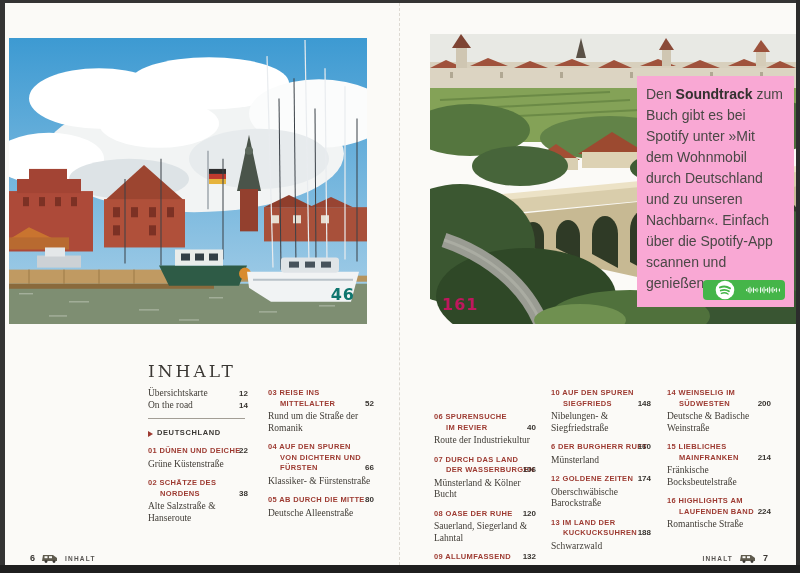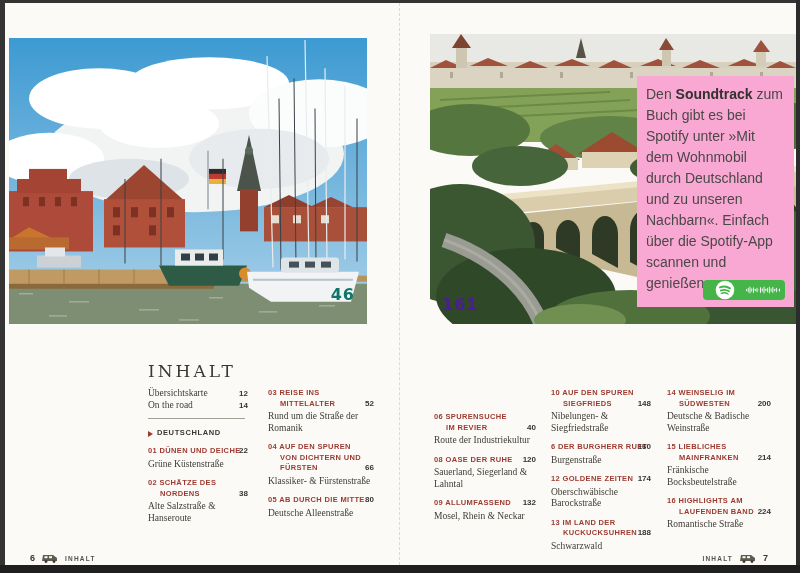--- a/index.html
+++ b/index.html
@@ -15,21 +15,21 @@
           border-left:1px dashed #ddd9d2;z-index:1;}
 
   
   .photo{position:absolute;overflow:hidden;z-index:2;}
   .photo svg{display:block;width:100%;height:100%;}
   .photo-left{left:9px;top:38px;width:358px;height:286px;}
   .photo-right{left:430px;top:34px;width:367px;height:290px;}
   .photo-num{position:absolute;font-weight:bold;font-size:16px;letter-spacing:1px;
              font-family:"DejaVu Sans",sans-serif;z-index:5;}
   .photo-num.light{right:12px;bottom:20px;color:#0f766e;}
-  .photo-num.dark{left:12px;bottom:10px;color:#4c1d95;}
+  .photo-num.dark{left:12px;bottom:10px;color:#be185d;}
 
   
   .soundtrack{position:absolute;right:3px;bottom:17px;width:157px;background:#f9a8d4;
               padding:8px 9px 7px 9px;box-sizing:border-box;z-index:6;color:#4a4846;
               font-size:14px;line-height:1.5;}
   .soundtrack b{color:#33312f;}
   .spotify-row{display:flex;justify-content:flex-end;margin-top:-14px;}
   .spotify-badge{width:82px;height:20px;background:#45b549;border-radius:4px;
                  display:flex;align-items:center;padding:0 5px;box-sizing:border-box;gap:4px;}
   .spotify-badge svg{display:block;}
@@ -383,20 +383,27 @@
   <div class="toc-col c3">
       <div class="chapters">
         <div class="chapter">
           <div class="ch-line"><span>06 SPURENSUCHE</span></div>
           <div class="ch-line indent"><span>IM REVIER</span><span class="ch-page">40</span></div>
           <div class="ch-sub">
             <div>Route der Industriekultur</div>
           </div>
         </div>
         <div class="chapter">
+          <div class="ch-line"><span>07 DURCH DAS LAND</span></div>
+          <div class="ch-line indent"><span>DER WASSERBURGEN</span><span class="ch-page">106</span></div>
+          <div class="ch-sub">
+            <div>Münsterland &amp; Kölner Bucht</div>
+          </div>
+        </div>
+        <div class="chapter">
           <div class="ch-line"><span>08 OASE DER RUHE</span><span class="ch-page">120</span></div>
           <div class="ch-sub">
             <div>Sauerland, Siegerland &amp;</div>
             <div>Lahntal</div>
           </div>
         </div>
         <div class="chapter">
           <div class="ch-line"><span>09 ALLUMFASSEND</span><span class="ch-page">132</span></div>
           <div class="ch-sub">
             <div>Mosel, Rhein &amp; Neckar</div>
@@ -410,21 +417,21 @@
           <div class="ch-line"><span>10 AUF DEN SPUREN</span></div>
           <div class="ch-line indent"><span>SIEGFRIEDS</span><span class="ch-page">148</span></div>
           <div class="ch-sub">
             <div>Nibelungen- &amp;</div>
             <div>Siegfriedstraße</div>
           </div>
         </div>
         <div class="chapter">
           <div class="ch-line"><span>6 DER BURGHERR RUFT</span><span class="ch-page">160</span></div>
           <div class="ch-sub">
-            <div>Burgenstraße</div>
+            <div>Münsterland</div>
           </div>
         </div>
         <div class="chapter">
           <div class="ch-line"><span>12 GOLDENE ZEITEN</span><span class="ch-page">174</span></div>
           <div class="ch-sub">
             <div>Oberschwäbische</div>
             <div>Barockstraße</div>
           </div>
         </div>
         <div class="chapter">

